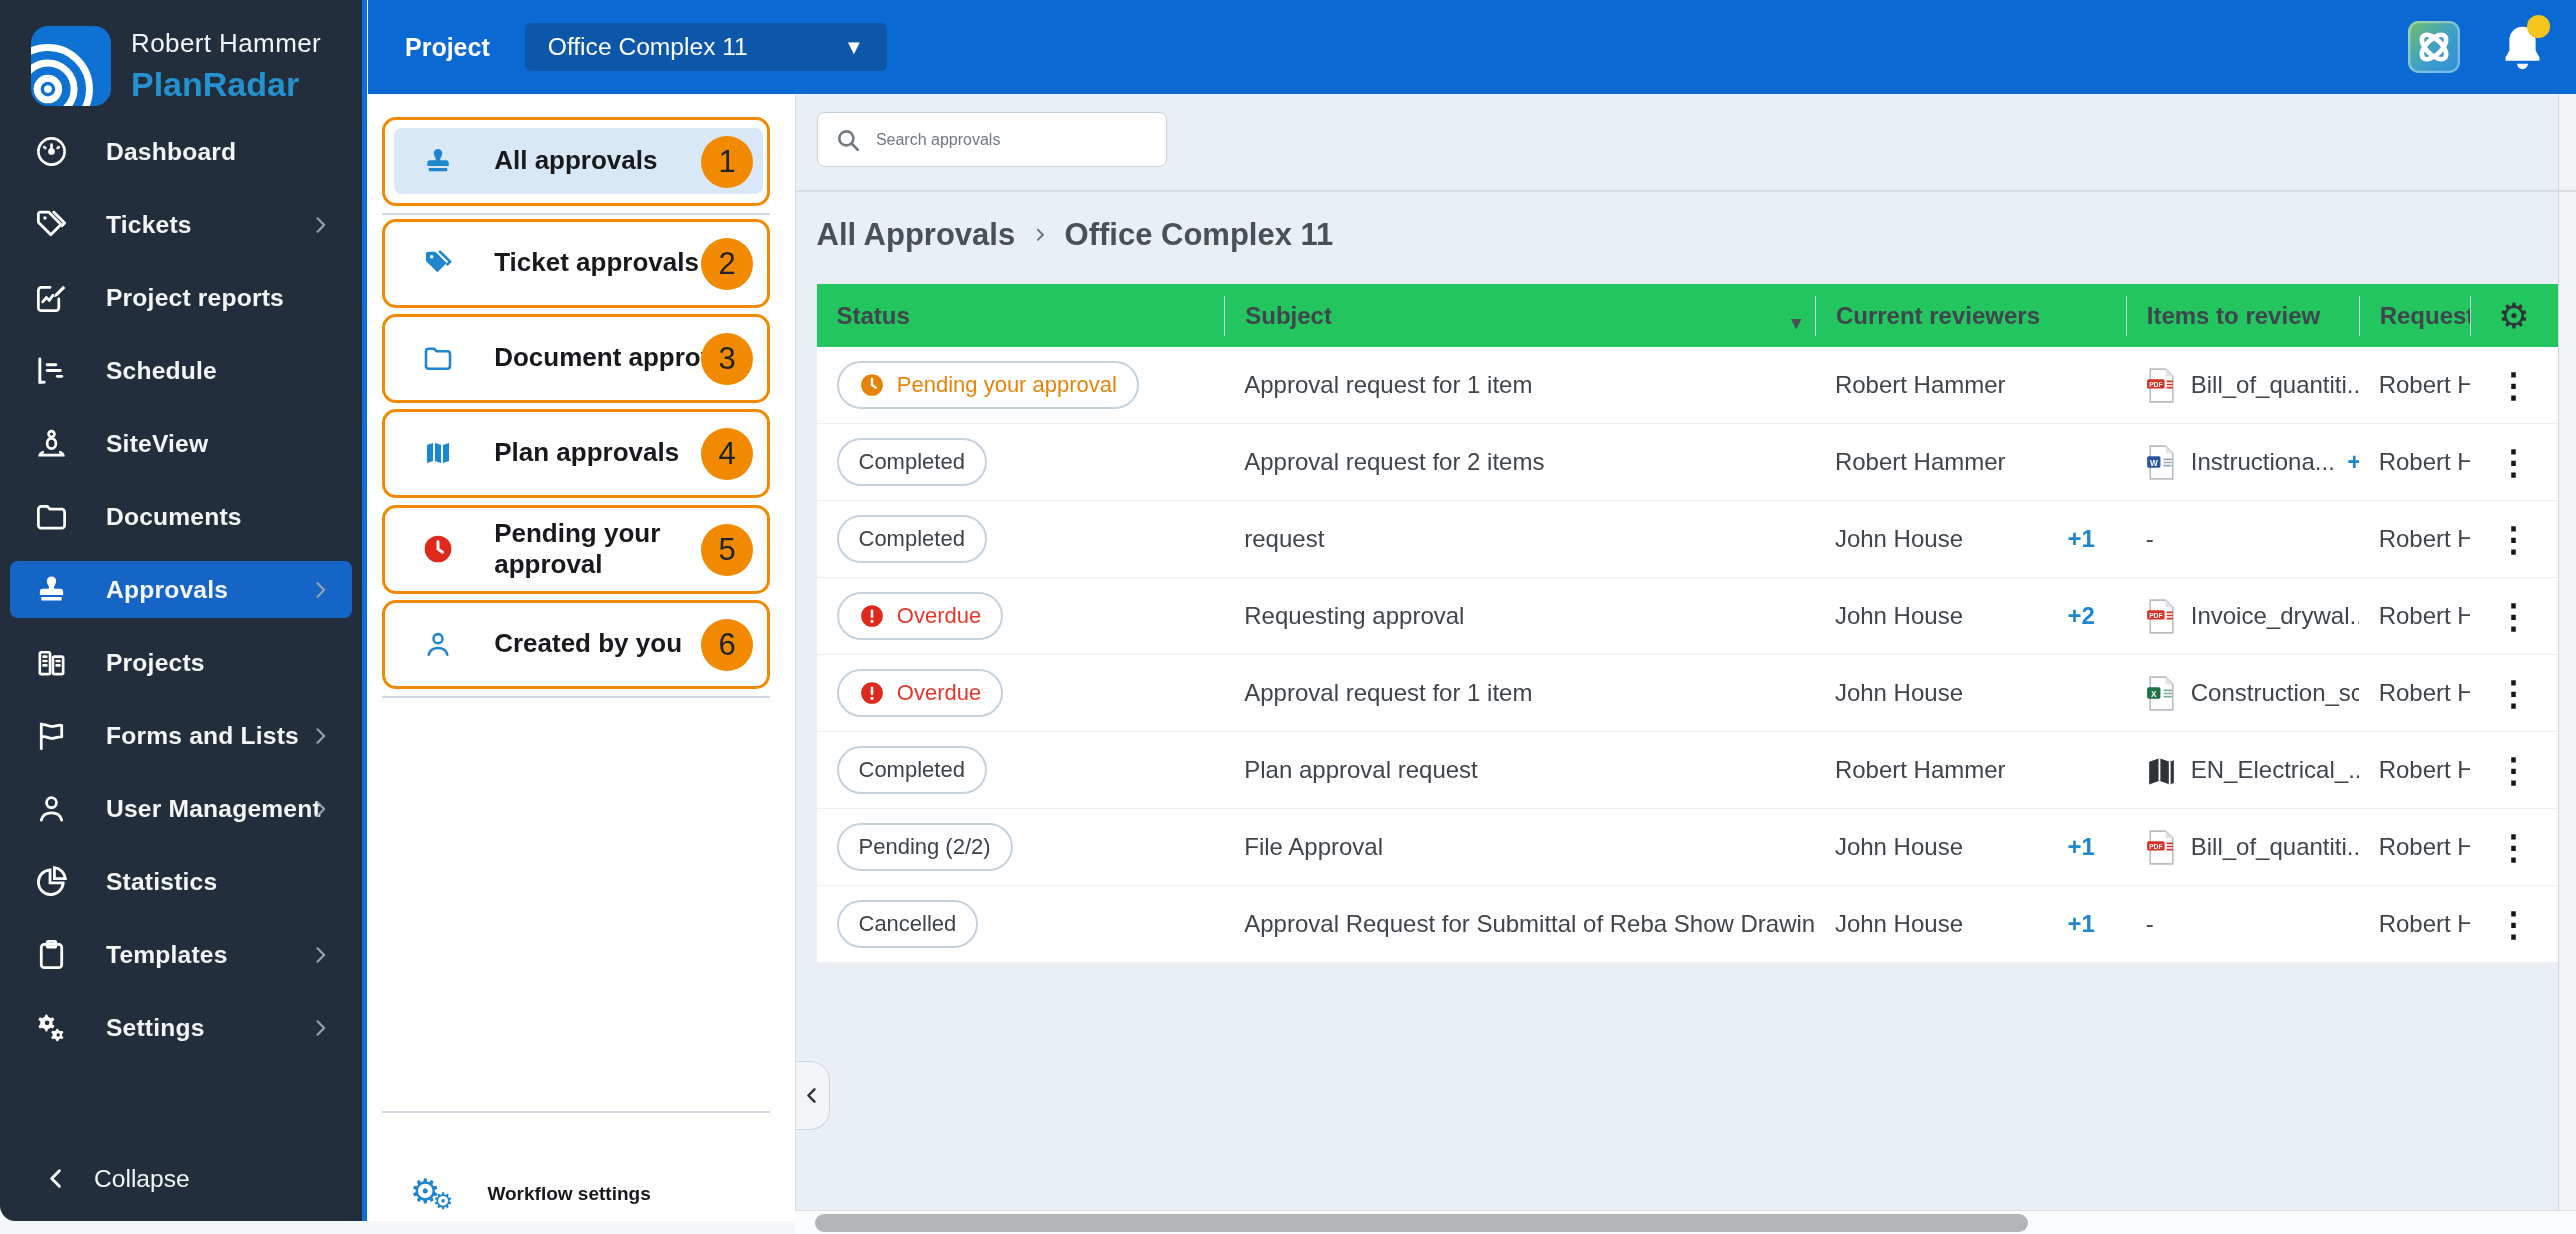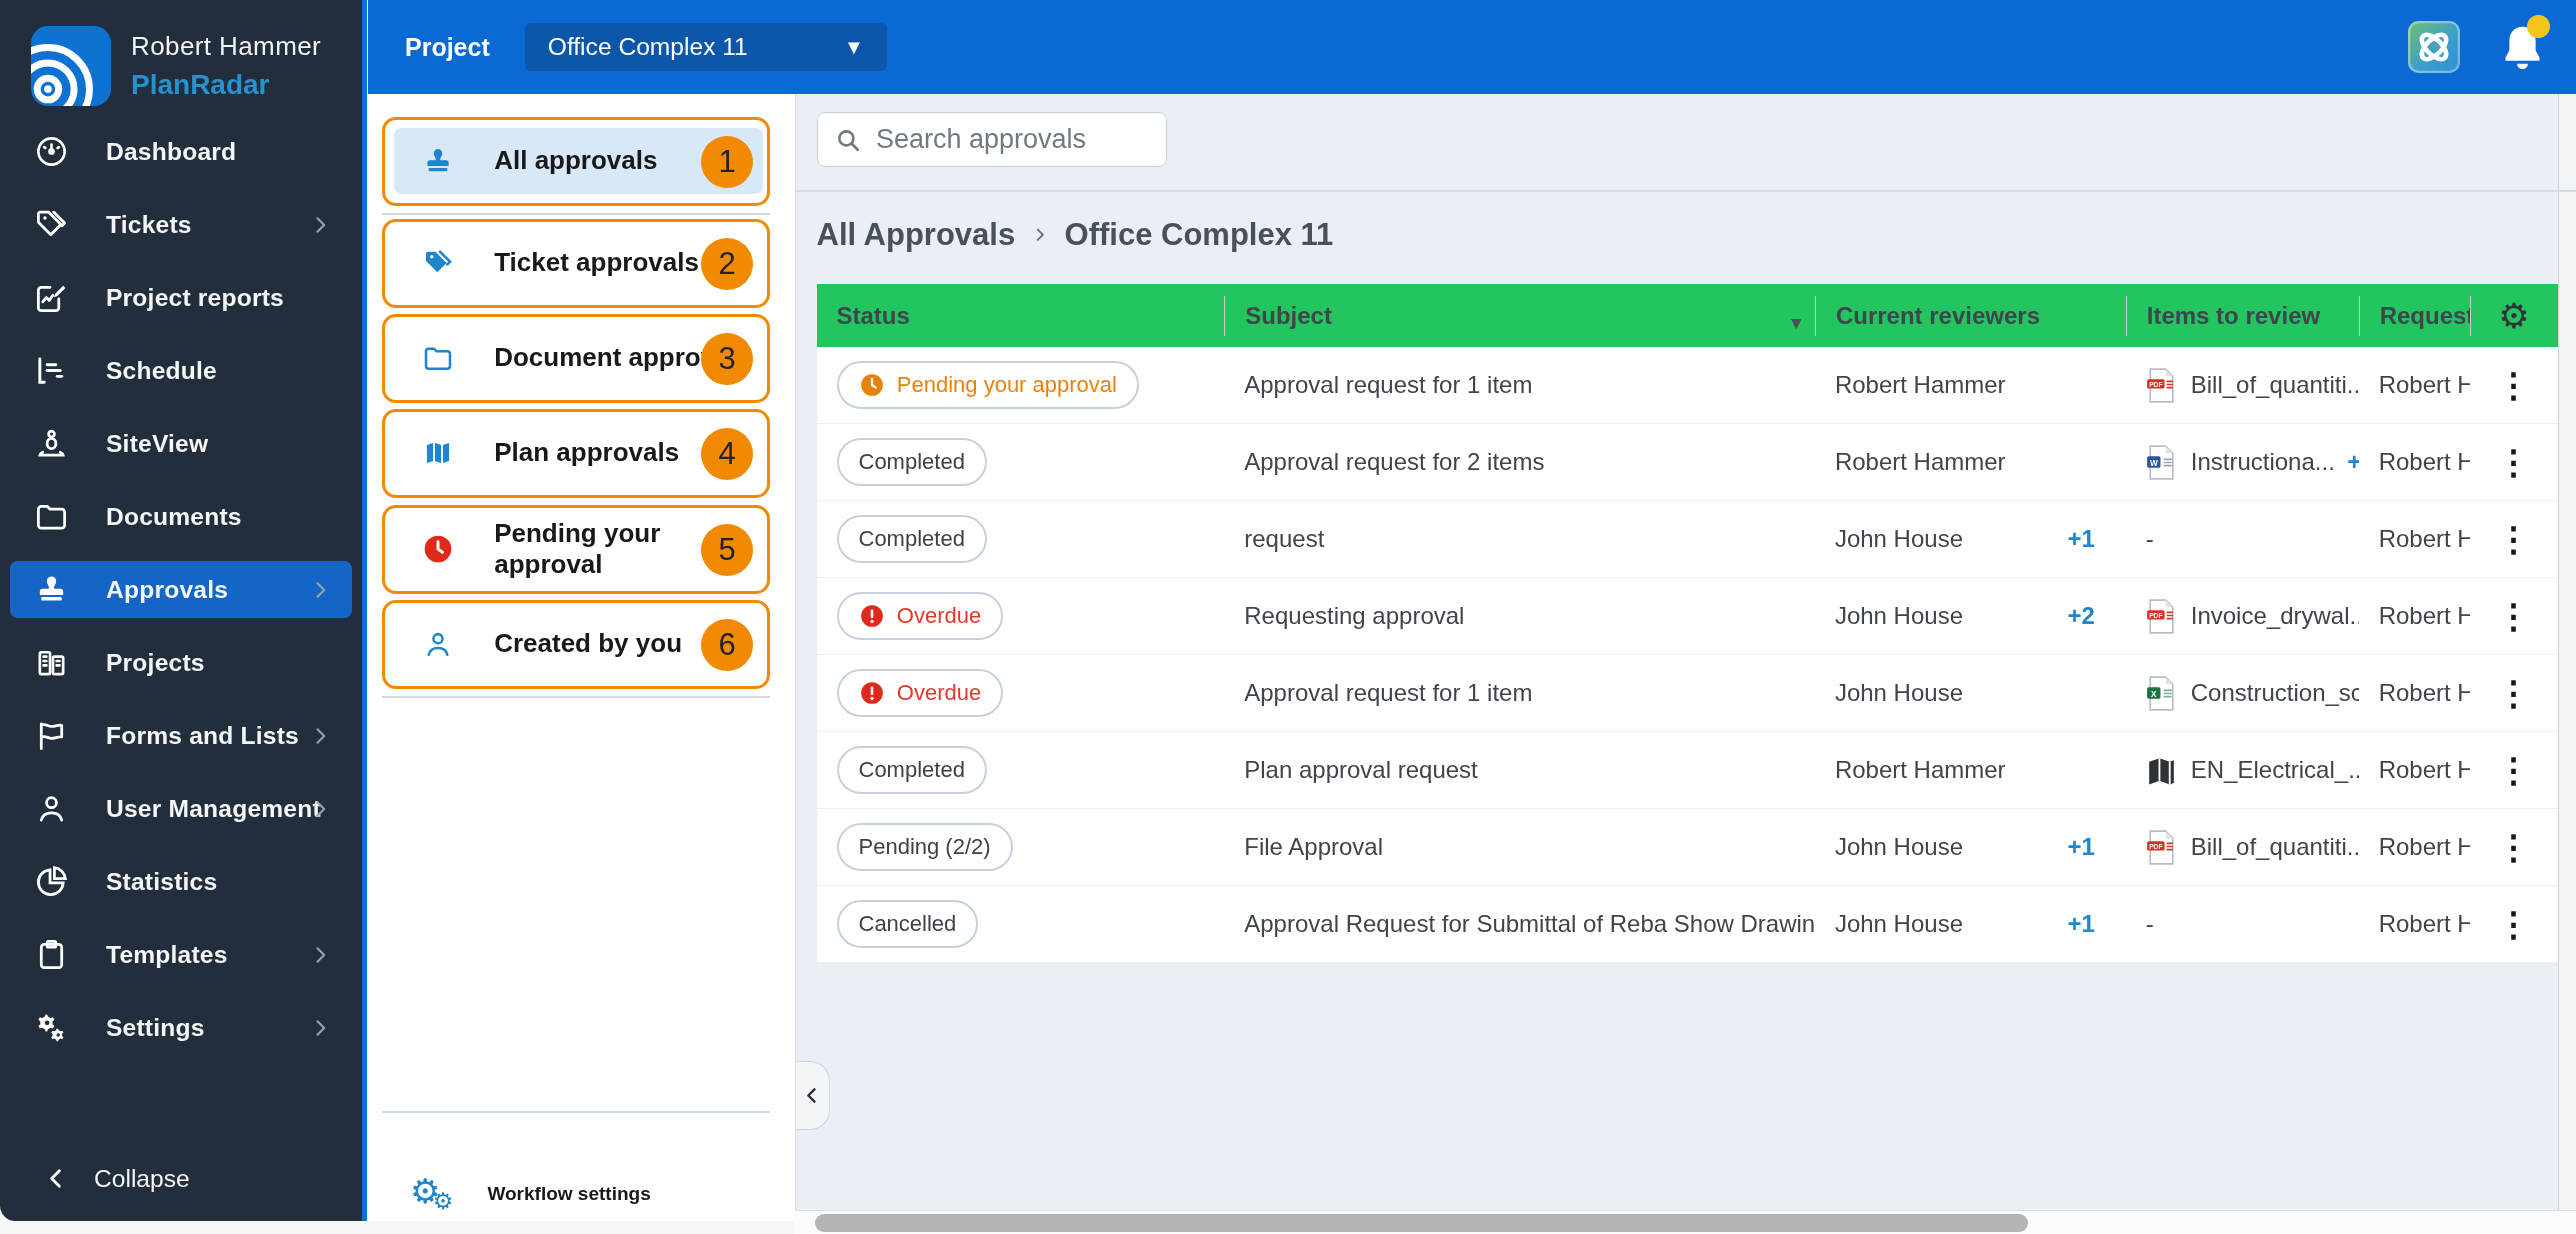--- a/index.html
+++ b/index.html
@@ -7,21 +7,21 @@
               font-family:"Liberation Sans", sans-serif; }
 
   
   #sidebar { position:absolute; left:0; top:0; width:362px; height:1221px;
              background:#232e3c; border-bottom-left-radius:15.4px; z-index:5; }
   #edge-strip { position:absolute; left:362px; top:0; width:5.4px; height:1221px;
                 background:#0f6fd9; z-index:6; }
   #logo-block { position:absolute; left:31px; top:26px; display:flex; gap:20px; align-items:center; }
   #logo-tile { width:80px; height:80px; border-radius:17px; background:#0e72d2; position:relative; overflow:hidden; }
   #user-name { font-size:26px; color:#f2f4f7; font-weight:400; letter-spacing:0.4px; }
-  #brand     { font-size:28px; color:#2492d0; font-weight:700; margin-top:6.1px; }
+  #brand     { font-size:34px; color:#2492d0; font-weight:700; margin-top:6.1px; }
   #nav { position:absolute; left:0; top:115px; width:362px; }
   .nav-item { position:relative; height:73px; display:flex; align-items:center; padding-left:34px; cursor:pointer; }
   .nav-item .ic { width:35px; height:35px; color:#ffffff; flex:0 0 35px; }
   .nav-item .lbl { margin-left:37px; font-size:24.6px; color:#f4f6f8; font-weight:600; letter-spacing:0.2px; }
   .nav-item .chev { position:absolute; right:32px; width:20px; height:20px; color:#97a1ae; }
   .nav-item.selected { }
   .nav-item.selected::before { content:""; position:absolute; left:10px; right:10px; top:7.7px; bottom:7.7px;
                                background:#1565c6; border-radius:7.7px; }
   .nav-item > * { position:relative; }
   #collapse-row { position:absolute; left:0px; bottom:15.4px; width:404px; height:54px;
@@ -68,21 +68,21 @@
                   background:#f3f6f9; border:1.5px solid #ccd5dc; border-left:none;
                   border-radius:0 20px 20px 0; z-index:2; display:flex; align-items:center; justify-content:center; cursor:pointer; }
   #collapse-tab .ic { width:18.4px; height:23px; color:#2e3237; }
 
   
   #main { position:absolute; left:795px; top:94px; width:1781px; height:1128px; background:#e9eff4; z-index:1; }
   #main-gutter { position:absolute; right:0; top:0; width:18.4px; height:1117px; background:#f0f4f7; border-left:1.5px solid #ccd5dc; }
   #search-box { position:absolute; left:21.5px; top:18.4px; width:350px; height:55px; background:#ffffff;
                 border:1.5px solid #c6d3dd; border-radius:7.7px; display:flex; align-items:center; padding:0 17px; }
   #search-box .ic { width:26px; height:26px; color:#6f7981; flex:0 0 26px; }
-  #search-input { border:none; outline:none; margin-left:15.4px; font-size:27px; color:#333; width:269px;
+  #search-input { border:none; outline:none; margin-left:15.4px; font-size:16px; color:#333; width:269px;
                   font-family:"Liberation Sans", sans-serif; background:transparent; }
   #search-input::placeholder { color:#6f7981; }
   #top-divider { position:absolute; left:0; top:96px; width:1781px; height:1.5px; background:#d5dce2; }
   #breadcrumb { position:absolute; left:21.5px; top:123px; display:flex; align-items:center; gap:17px; }
   #breadcrumb .crumb { font-size:31px; font-weight:700; color:#4a5057; }
   #breadcrumb .sep { width:15.4px; height:21.5px; color:#6b7279; }
 
   
   #table { position:absolute; left:21.5px; top:190px; width:1741px; }
   #thead { display:flex; height:63px; background:#22c55e; align-items:center; }

